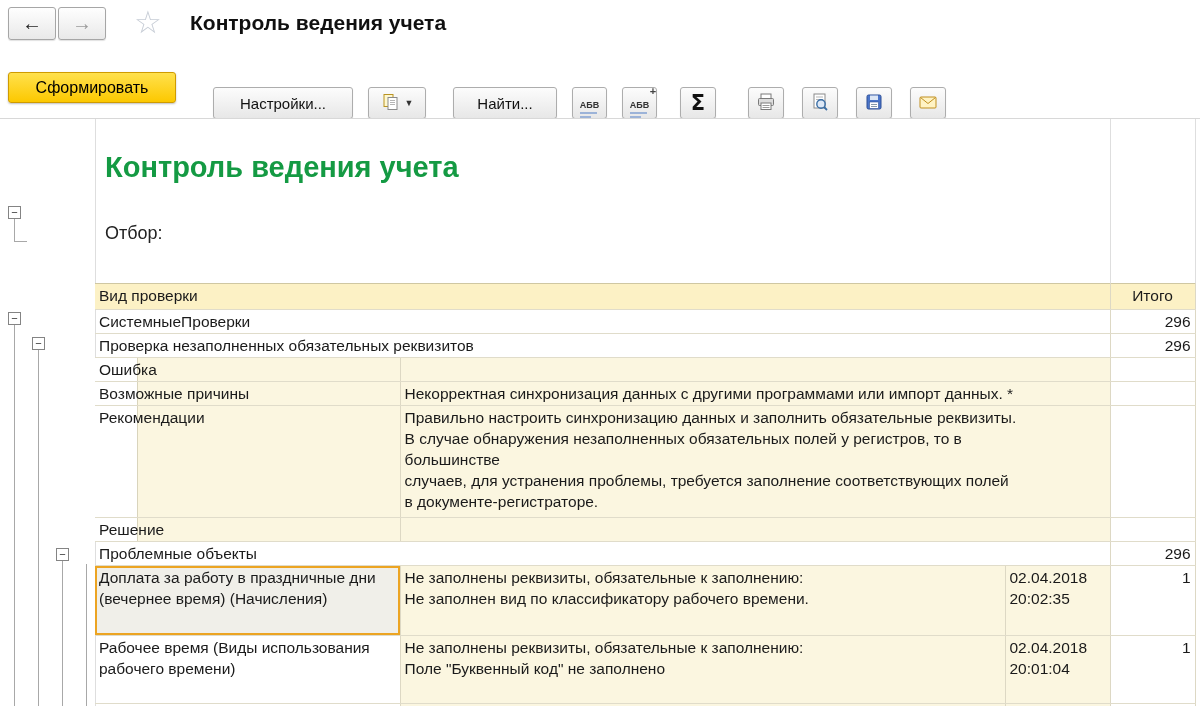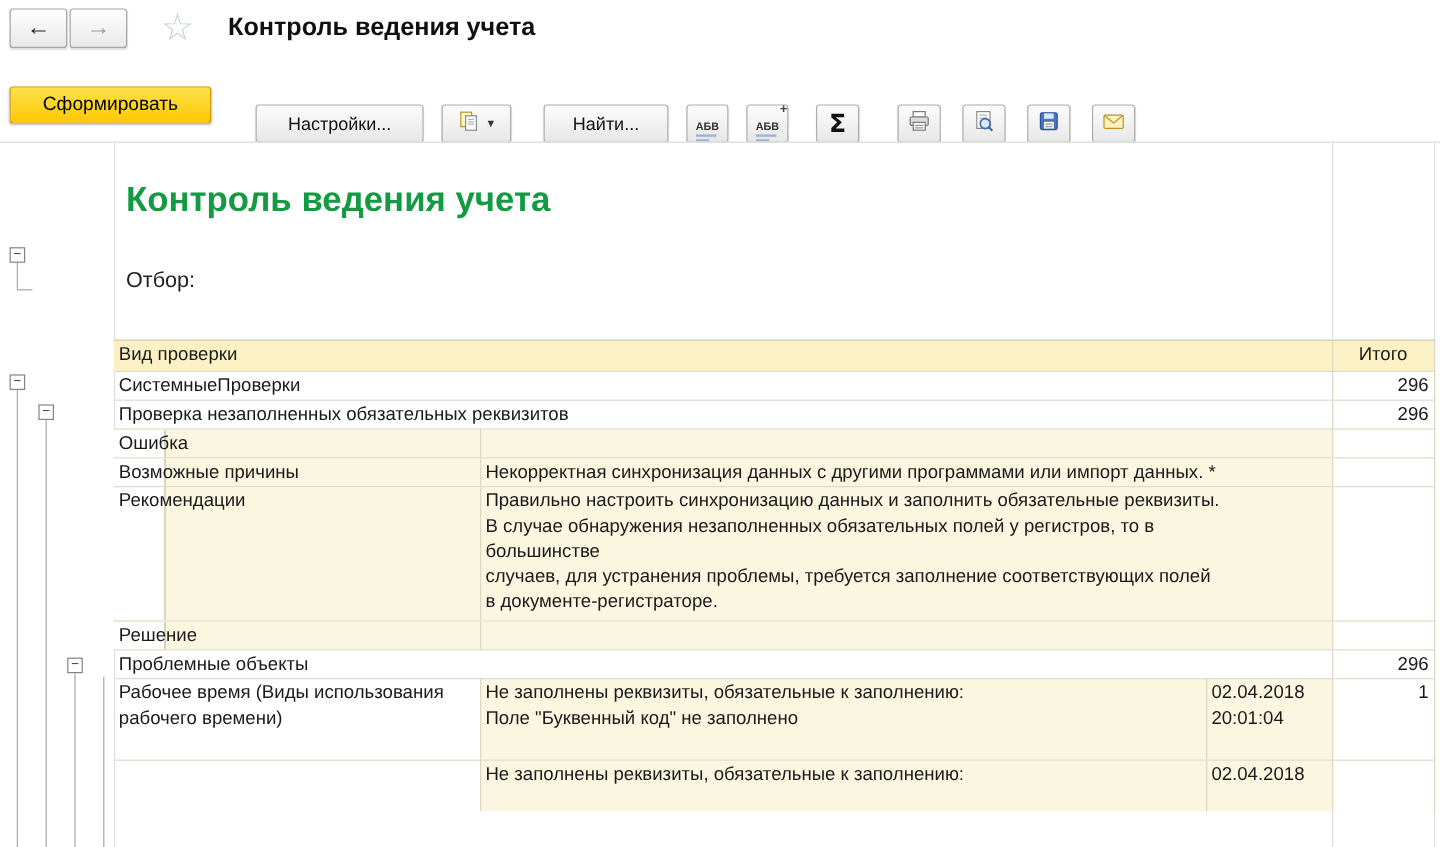--- a/index.html
+++ b/index.html
@@ -230,20 +230,28 @@
     </tr>
     <tr class="h24">
       <td class="sub">Решение</td>
       <td colspan="2" class="yel"></td>
       <td class="num"></td>
     </tr>
     <tr class="h24">
       <td colspan="3" class="pad2">Проблемные объекты</td>
       <td class="num">296</td>
     </tr>
+    <tr class="h70">
+      <td class="obj sel">Доплата за работу в праздничные дни (вечернее время) (Начисления)</td>
+      <td class="yel pre">Не заполнены реквизиты, обязательные к заполнению:
+Не заполнен вид по классификатору рабочего времени.</td>
+      <td class="yel pre">02.04.2018
+20:02:35</td>
+      <td class="num">1</td>
+    </tr>
     <tr class="h68">
       <td class="obj">Рабочее время (Виды использования рабочего времени)</td>
       <td class="yel pre">Не заполнены реквизиты, обязательные к заполнению:
 Поле "Буквенный код" не заполнено</td>
       <td class="yel pre">02.04.2018
 20:01:04</td>
       <td class="num">1</td>
     </tr>
     <tr class="h40">
       <td class="obj"></td>

